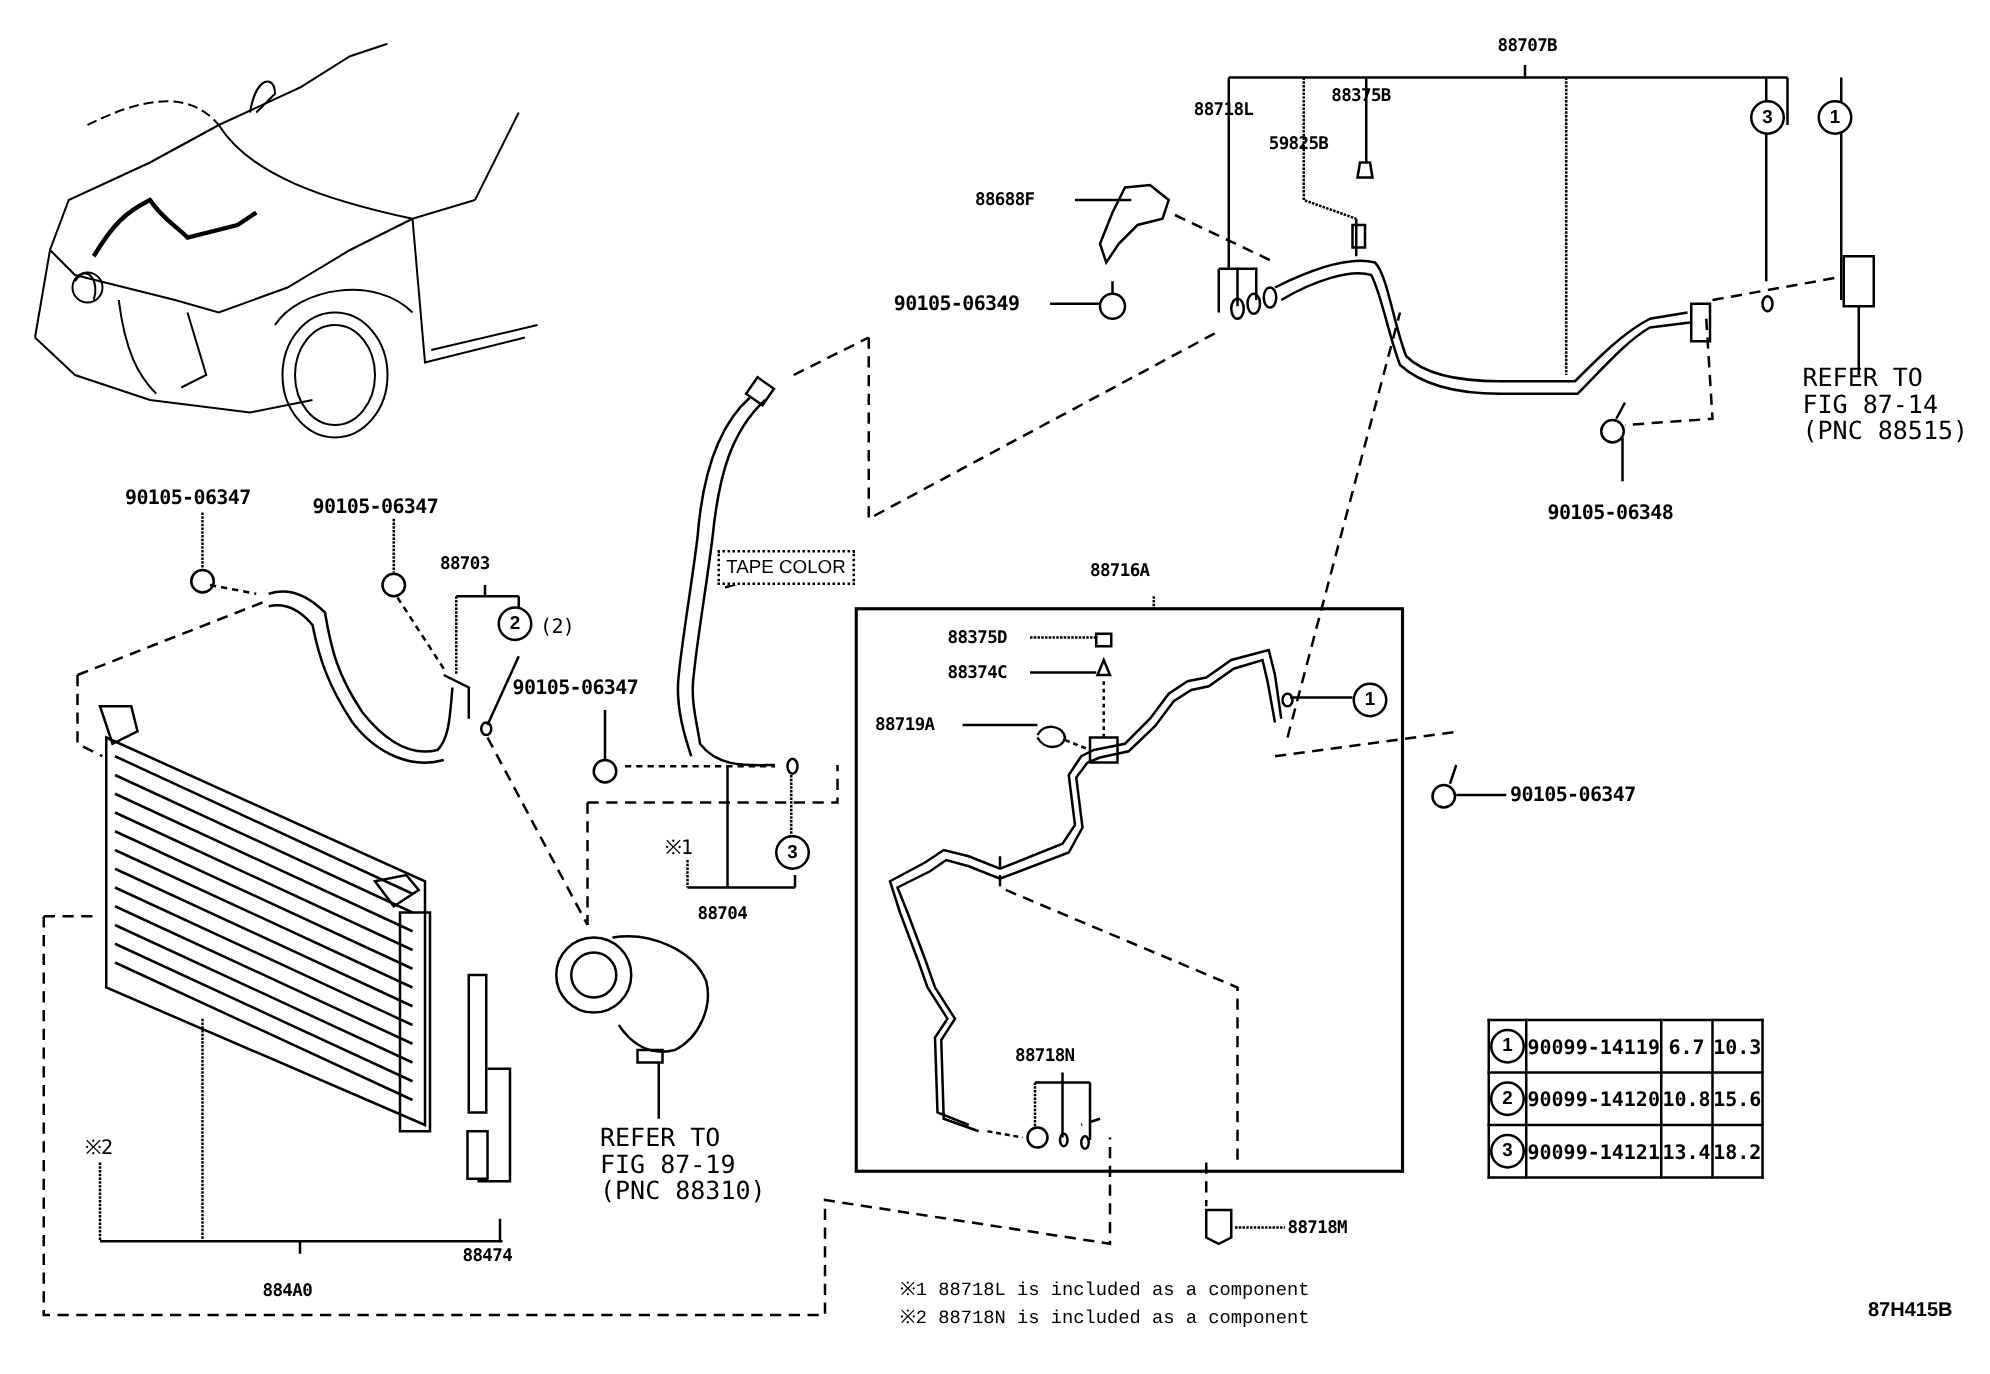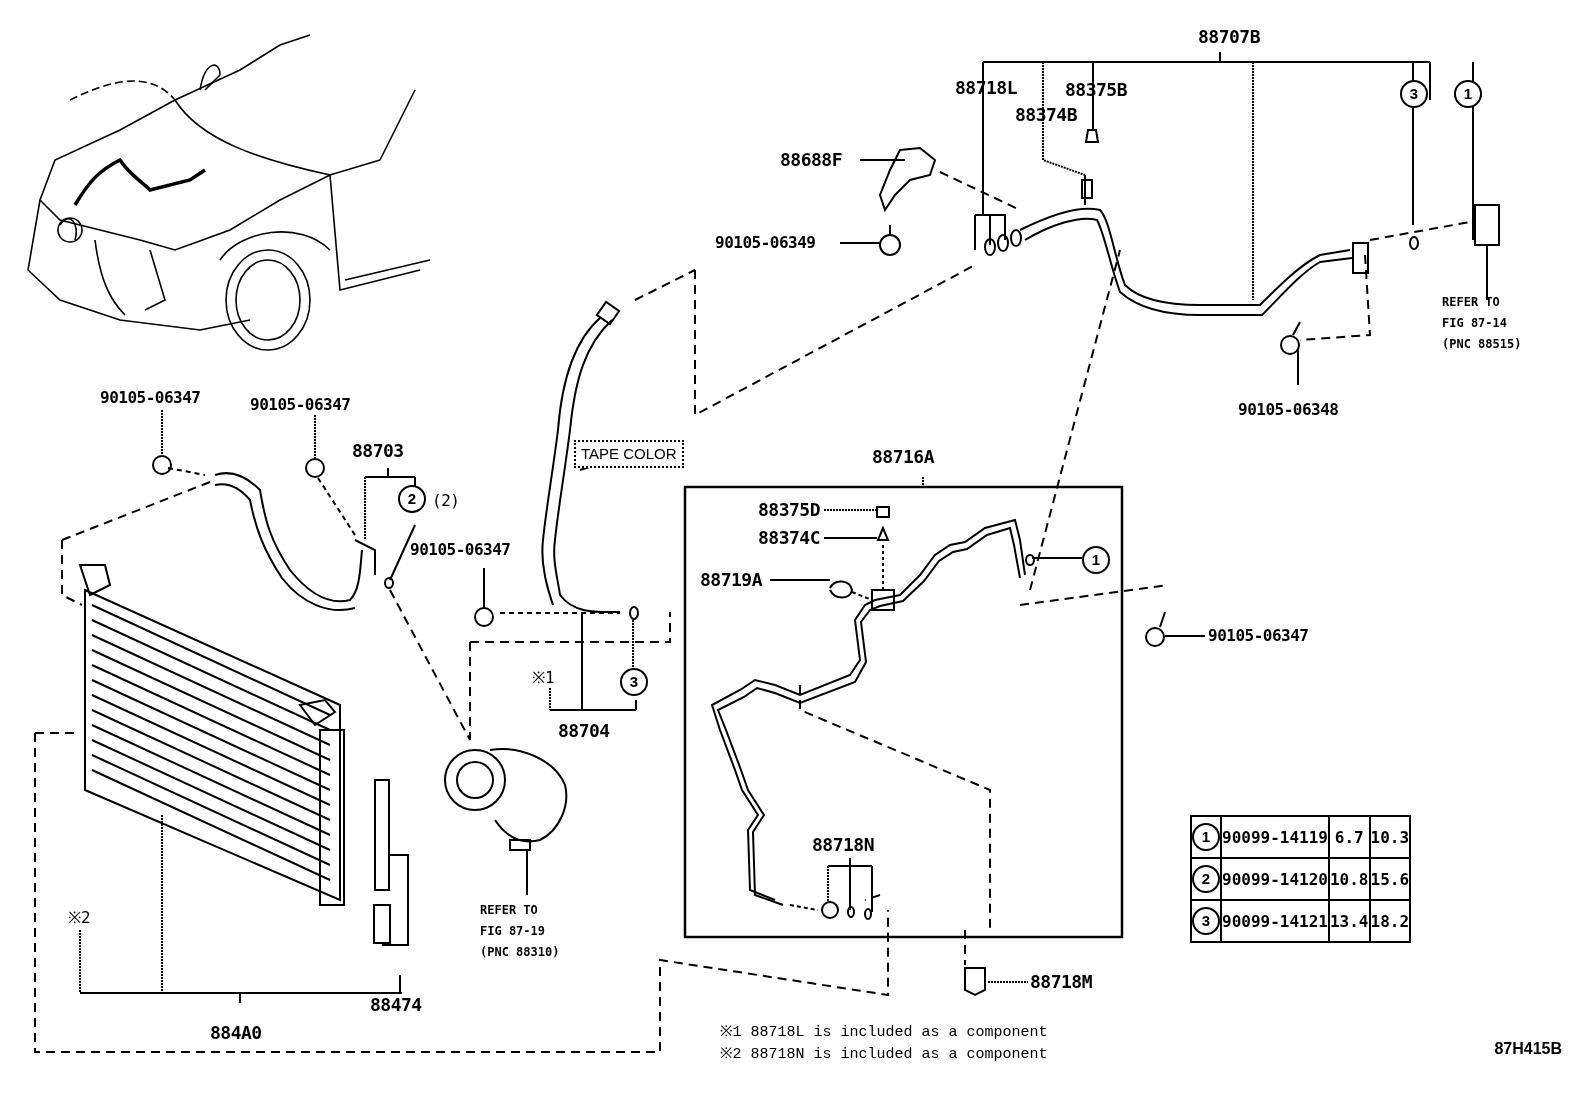--- a/index.html
+++ b/index.html
@@ -1,20 +1,20 @@
 <!DOCTYPE html>
 <html><head>
 <meta charset="utf-8">
 <style>
   html,body{margin:0;padding:0;background:#fff;}
   body{width:1592px;height:1099px;position:relative;overflow:hidden;font-family:"DejaVu Sans",sans-serif;color:#000;}
   svg#diagram{position:absolute;left:0;top:0;width:1592px;height:1099px;}
-  .lbl{position:absolute;font-family:"DejaVu Sans Mono","Liberation Mono",monospace;font-weight:bold;font-size:18px;line-height:20px;white-space:nowrap;letter-spacing:-0.5px;}
+  .lbl{position:absolute;font-family:"DejaVu Sans Mono","Liberation Mono",monospace;font-weight:bold;font-size:14px;line-height:20px;white-space:nowrap;letter-spacing:-0.5px;}
   .sm{font-size:16px;}
-  .refer{position:absolute;font-family:"DejaVu Sans Mono","Liberation Mono",monospace;font-weight:bold;font-size:12px;line-height:21px;white-space:pre;}
+  .refer{position:absolute;font-family:"DejaVu Sans Mono","Liberation Mono",monospace;font-weight:normal;font-size:20px;line-height:21px;white-space:pre;}
   .note{position:absolute;font-family:Liberation Mono, monospace;font-size:15px;line-height:21px;white-space:nowrap;}
   .circ{position:absolute;width:24px;height:24px;border:2px solid #000;border-radius:50%;background:#fff;font-family:"Liberation Sans",sans-serif;font-weight:bold;font-size:15px;line-height:24px;text-align:center;box-sizing:content-box;}
   .tape{position:absolute;left:574px;top:440px;border:2px dotted #000;padding:1px 5px;font-family:"Liberation Sans",sans-serif;font-size:15px;line-height:22px;background:#fff;}
   table.size{position:absolute;border-collapse:collapse;font-family:"DejaVu Sans Mono","Liberation Mono",monospace;font-weight:bold;font-size:16px;}
   table.size td{border:2px solid #000;text-align:center;height:40px;padding:0;}
   .figid{position:absolute;right:30px;top:1040px;font-family:"Liberation Sans",sans-serif;font-weight:bold;font-size:16px;}
 </style>
 </head>
 <body>
 
@@ -201,22 +201,22 @@
     <path d="M1165,636 L1205,636"></path>
     <circle cx="1155" cy="637" r="9"></circle>
     <path d="M1160,627 L1165,612"></path>
     <path d="M484,568 L484,608"></path>
     <path d="M580,462 L600,462"></path>
   </g>
 </svg>
 
 <div class="lbl" style="left:1198px;top:27px;">88707B</div>
 <div class="lbl" style="left:955px;top:78px;">88718L</div>
-<div class="lbl" style="left:1065px;top:80px;">88375B</div>
-<div class="lbl" style="left:1015px;top:105px;">88374B</div>
+<div class="lbl" style="left:1065px;top:67px;">88375B</div>
+<div class="lbl" style="left:1015px;top:105px;">59825B</div>
 <div class="lbl" style="left:780px;top:150px;">88688F</div>
 <div class="lbl sm" style="left:715px;top:233px;">90105-06349</div>
 <div class="lbl sm" style="left:1238px;top:400px;">90105-06348</div>
 <div class="lbl sm" style="left:100px;top:388px;">90105-06347</div>
 <div class="lbl sm" style="left:250px;top:395px;">90105-06347</div>
 <div class="lbl sm" style="left:410px;top:540px;">90105-06347</div>
 <div class="lbl sm" style="left:1208px;top:626px;">90105-06347</div>
 <div class="lbl" style="left:352px;top:441px;">88703</div>
 <div class="lbl sm" style="left:432px;top:491px;font-weight:normal;">(2)</div>
 <div class="lbl" style="left:558px;top:721px;">88704</div>

